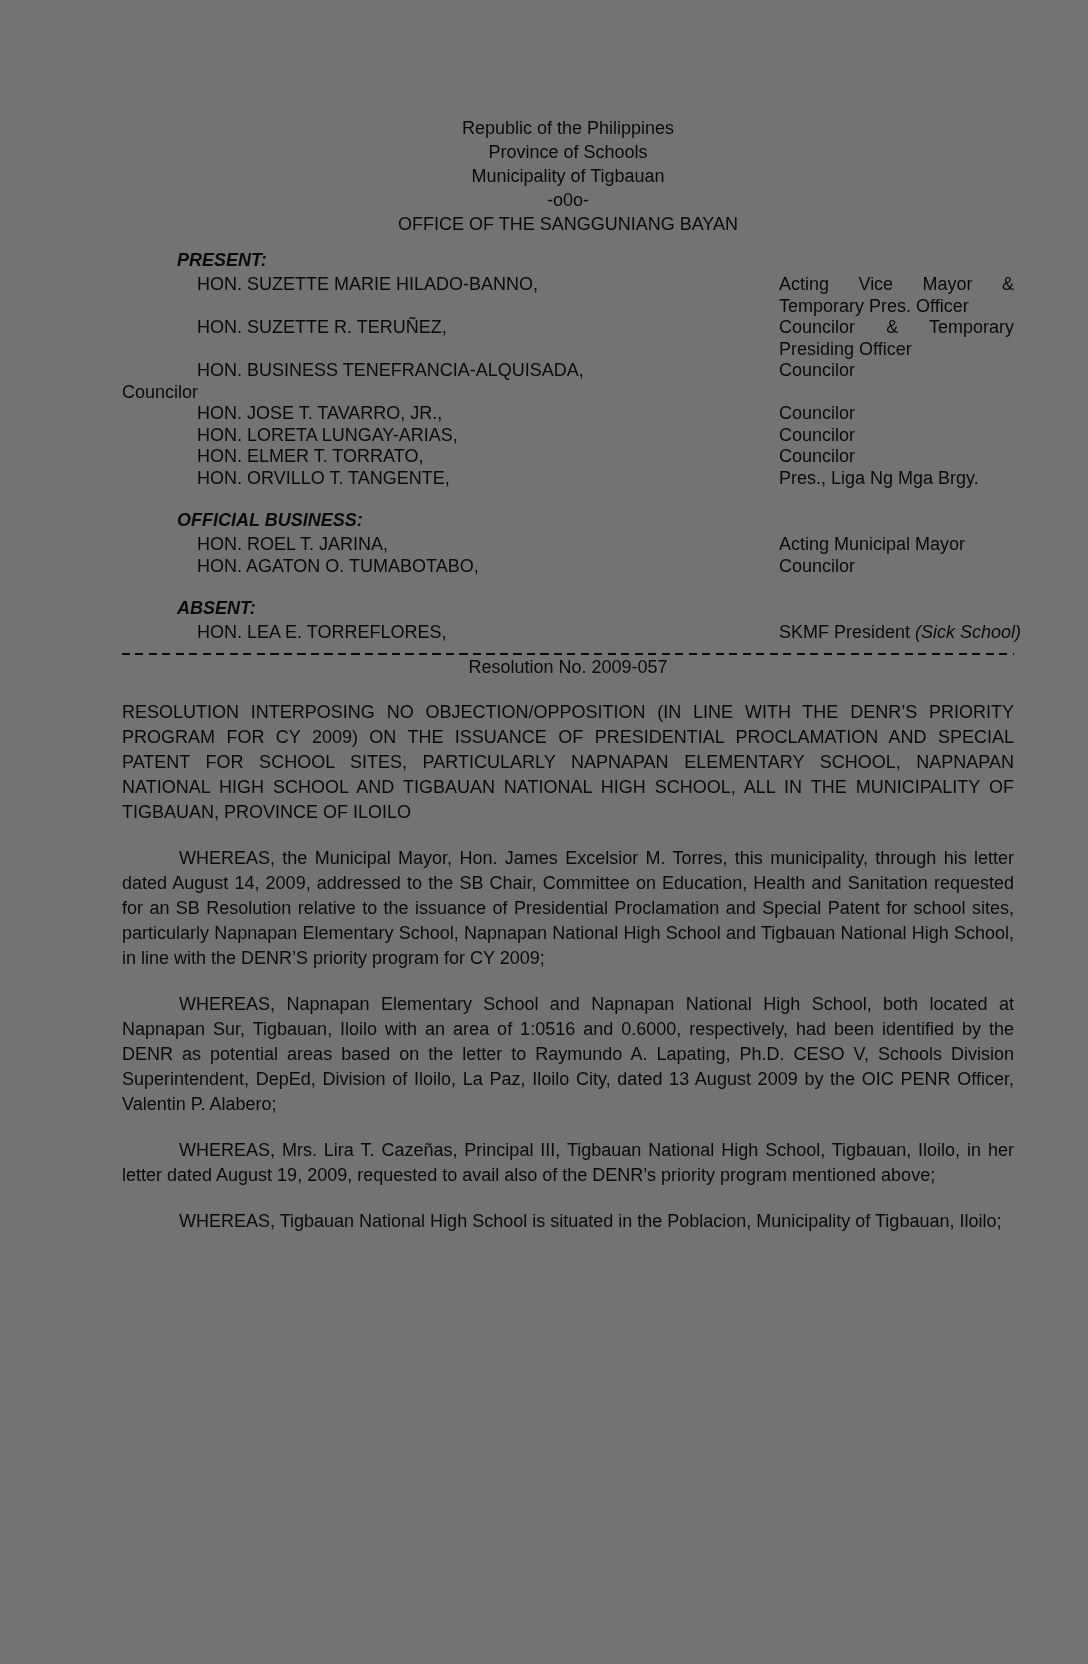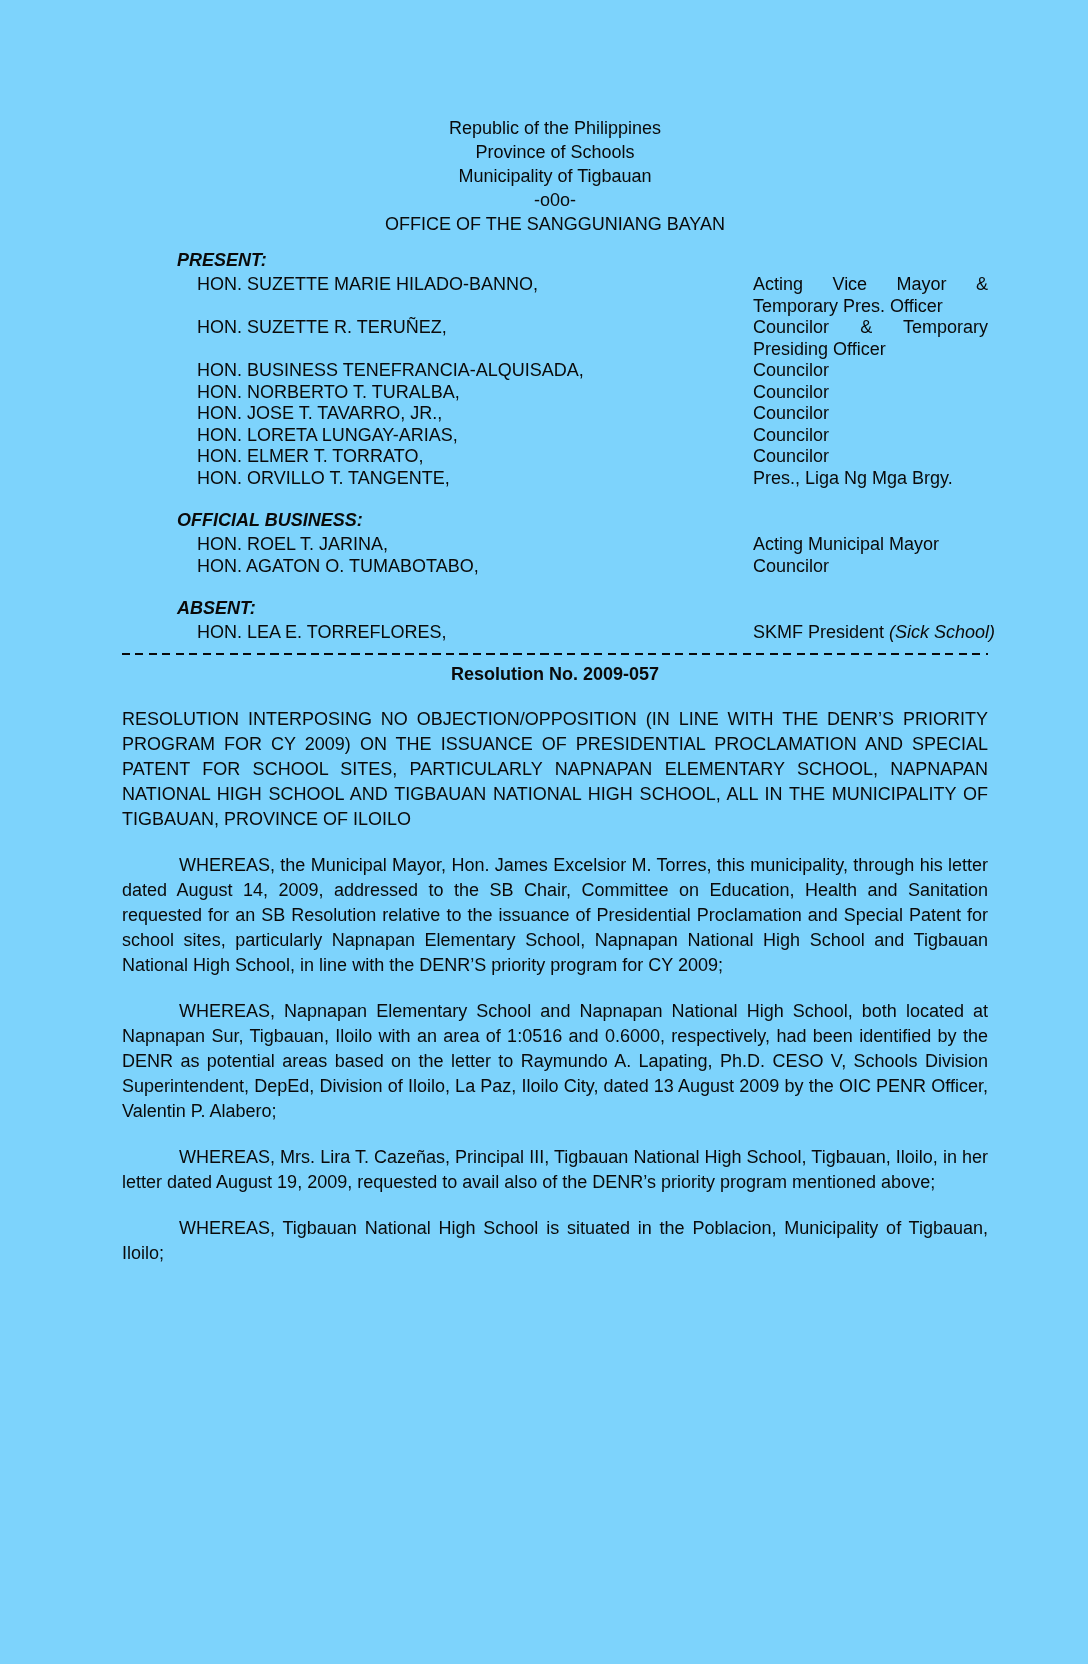--- a/index.html
+++ b/index.html
@@ -5,22 +5,22 @@
   html, body {
     margin: 0;
     padding: 0;
     background: #ffffff;
   }
   .page {
     position: relative;
     width: 1088px;
     height: 1664px;
     box-sizing: border-box;
-    padding: 116px 100px 0 122px;
-    background: #7dd3fc;
+    padding: 116px 74px 0 122px;
+    background: #737373;
     color: #0a0a0a;
     font-family: "Liberation Sans", "DejaVu Sans", sans-serif;
     font-size: 18px;
     overflow: hidden;
   }
   .header {
     text-align: center;
     line-height: 24px;
   }
   .header-line { white-space: nowrap; }
@@ -49,23 +49,22 @@
     text-align: justify;
   }
   .pos-nowrap { white-space: nowrap; text-align: left; }
   .note-italic { font-style: italic; }
   .dashes {
     margin-top: 9px;
     height: 2px;
     background: repeating-linear-gradient(to right, #0a0a0a 0 8px, transparent 8px 13.5px);
   }
   .res-no {
-    margin-top: 7px;
     text-align: center;
-    font-weight: bold;
+    font-weight: normal;
     line-height: 24px;
   }
   .res-title {
     margin: 21px 0 0 0;
     text-align: justify;
     line-height: 25px;
   }
   .whereas {
     margin: 21px 0 0 0;
     text-align: justify;
@@ -95,21 +94,20 @@
     </div>
     <div class="member-row">
       <div class="member-name">HON. SUZETTE R. TERUÑEZ,</div>
       <div class="member-pos">Councilor &amp; Temporary Presiding Officer</div>
     </div>
     <div class="member-row">
       <div class="member-name">HON. BUSINESS TENEFRANCIA-ALQUISADA,</div>
       <div class="member-pos">Councilor</div>
     </div>
     <div class="member-row">
-      <div class="member-name">HON. NORBERTO T. TURALBA,</div>
       <div class="member-pos">Councilor</div>
     </div>
     <div class="member-row">
       <div class="member-name">HON. JOSE T. TAVARRO, JR.,</div>
       <div class="member-pos">Councilor</div>
     </div>
     <div class="member-row">
       <div class="member-name">HON. LORETA LUNGAY-ARIAS,</div>
       <div class="member-pos">Councilor</div>
     </div>

